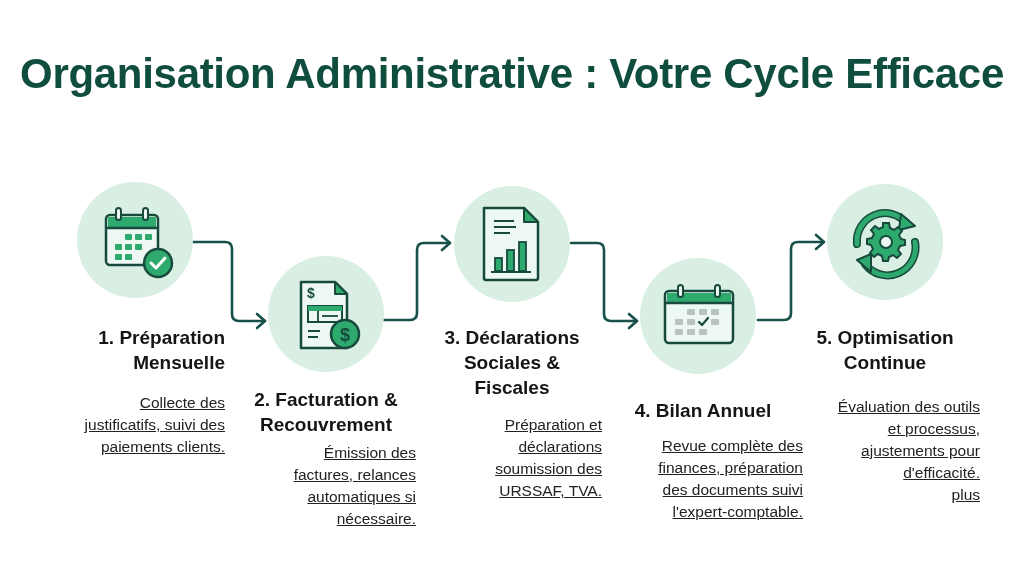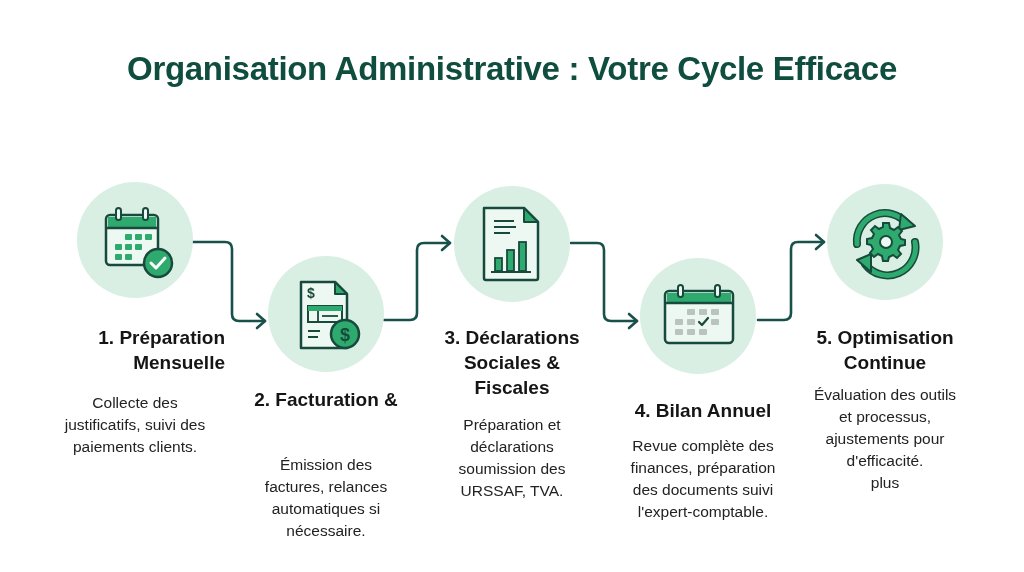--- a/index.html
+++ b/index.html
@@ -2,32 +2,32 @@
 <html><head>
 <meta charset="utf-8">
 <style>
   html, body { margin: 0; padding: 0; }
   body {
     width: 1024px; height: 572px; background: #ffffff; position: relative; overflow: hidden;
     font-family: "Liberation Sans", "DejaVu Sans", sans-serif;
   }
   .title {
     position: absolute; left: 0; top: 50px; width: 1024px; text-align: center;
-    font-size: 33px; font-weight: bold; color: #0f4d3e; letter-spacing: -0.3px;
+    font-size: 42px; font-weight: bold; color: #0f4d3e; letter-spacing: -0.3px;
   }
   .connectors { position: absolute; left: 0; top: 0; width: 1024px; height: 572px; }
   .circle {
     position: absolute; width: 116px; height: 116px; border-radius: 50%; background: #d9efe4;
   }
   .circle svg { position: absolute; left: 0; top: 0; width: 116px; height: 116px; }
   .step-title {
     position: absolute; text-align: center; font-weight: bold; font-size: 19px; line-height: 25px; color: #151515;
   }
   .step-desc {
-    position: absolute; text-align: center; font-size: 15.5px; line-height: 22px; color: #222;
+    position: absolute; text-align: right; font-size: 15.5px; line-height: 22px; color: #222; text-decoration: underline;
   }
 </style>
 </head>
 <body>
 
 <div class="title">Organisation Administrative : Votre Cycle Efficace</div>
 
 <svg class="connectors" viewBox="0 0 1024 572">
   <g fill="none" stroke="#17514a" stroke-width="2.6" stroke-linecap="round" stroke-linejoin="round">
 
@@ -141,22 +141,23 @@
   <div>Mensuelle</div>
 </div>
 <div class="step-desc" style="left:45px; top:392px; width:180px;">
   <div>Collecte des</div>
   <div>justificatifs, suivi des</div>
   <div>paiements clients.</div>
 </div>
 
 <div class="step-title" style="left:231px; top:387px; width:190px;">
   <div>2. Facturation &amp;</div>
+  <div>Recouvrement</div>
 </div>
-<div class="step-desc" style="left:236px; top:442px; width:180px;margin-top:12px;">
+<div class="step-desc" style="left:236px; top:442px; width:180px;">
   <div>Émission des</div>
   <div>factures, relances</div>
   <div>automatiques si</div>
   <div>nécessaire.</div>
 </div>
 
 <div class="step-title" style="left:422px; top:325px; width:180px;">
   <div>3. Déclarations</div>
   <div>Sociales &amp;</div>
   <div>Fiscales</div>
@@ -175,19 +176,19 @@
   <div>Revue complète des</div>
   <div>finances, préparation</div>
   <div>des documents suivi</div>
   <div>l'expert-comptable.</div>
 </div>
 
 <div class="step-title" style="left:795px; top:325px; width:180px;">
   <div>5. Optimisation</div>
   <div>Continue</div>
 </div>
-<div class="step-desc" style="left:790px; top:384px; width:190px;">
+<div class="step-desc" style="left:790px; top:396px; width:190px;">
   <div>Évaluation des outils</div>
   <div>et processus,</div>
   <div>ajustements pour</div>
   <div>d'efficacité.</div>
   <div>plus</div>
 </div>
 
 </body></html>

